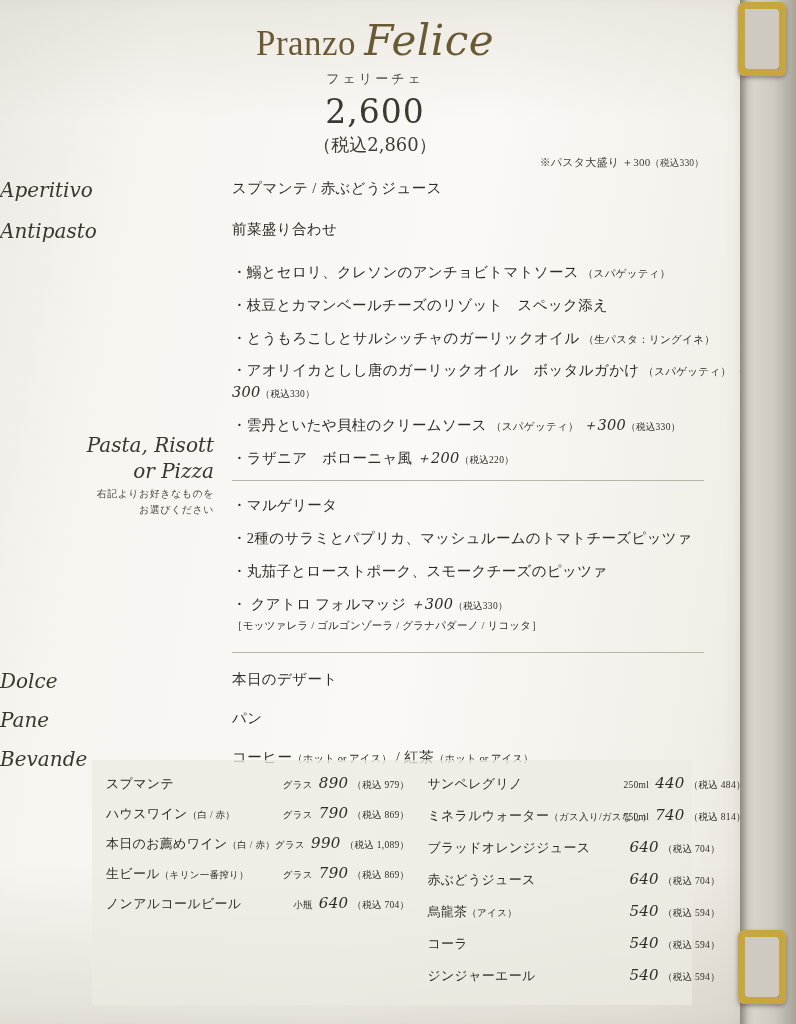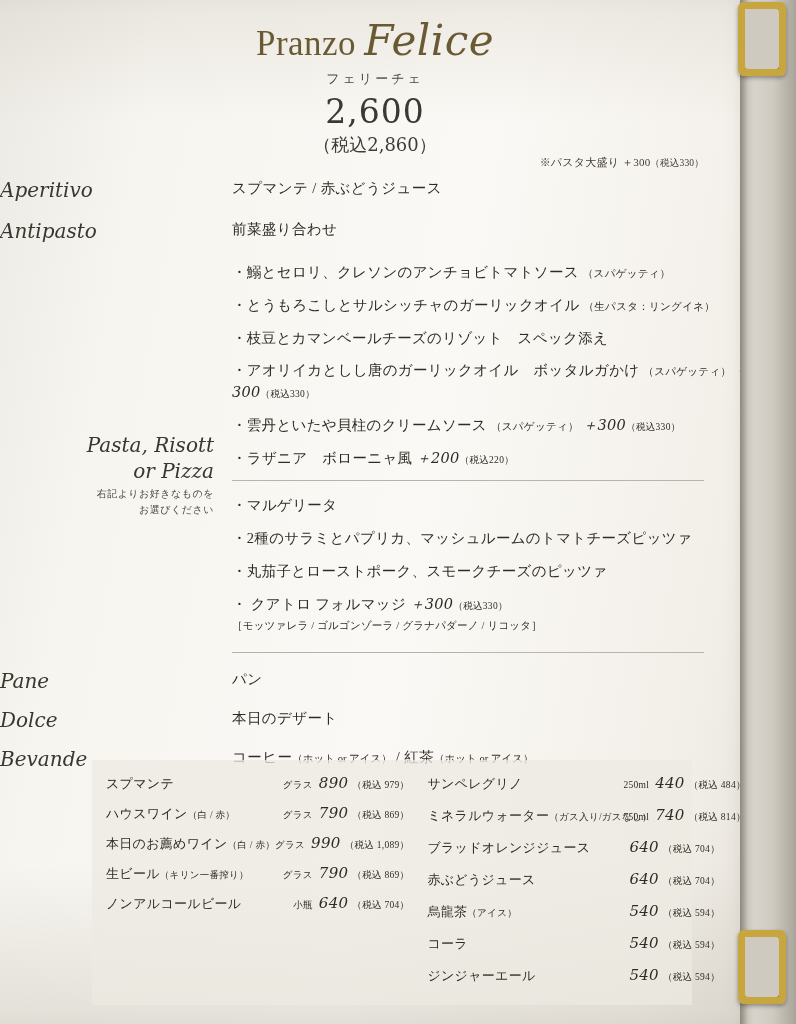--- a/index.html
+++ b/index.html
@@ -304,26 +304,26 @@
         </span>
       </div>
 
       <div class="pasta-items">
 
         <div class="dish">
           <span>・鰯とセロリ、クレソンのアンチョビトマトソース</span>
           <span class="small">（スパゲッティ）</span>
         </div>
         <div class="dish">
+          <span>・枝豆とカマンベールチーズのリゾット　スペック添え</span>
+          <span class="small"></span>
+        </div>
+        <div class="dish">
           <span>・とうもろこしとサルシッチャのガーリックオイル</span>
           <span class="small">（生パスタ：リングイネ）</span>
-        </div>
-        <div class="dish">
-          <span>・枝豆とカマンベールチーズのリゾット　スペック添え</span>
-          <span class="small"></span>
         </div>
         <div class="dish">
           <span>・アオリイカとしし唐のガーリックオイル　ボッタルガかけ</span>
           <span class="small">（スパゲッティ）</span>
           <span class="plus">＋300</span><span class="tax">（税込330）</span>
         </div>
         <div class="dish">
           <span>・雲丹といたや貝柱のクリームソース</span>
           <span class="small">（スパゲッティ）</span>
           <span class="plus">＋300</span><span class="tax">（税込330）</span>
@@ -347,28 +347,28 @@
         <div class="dish">
           <span>・ クアトロ フォルマッジ</span>
           <span class="plus">＋300</span><span class="tax">（税込330）</span>
           <span class="cheese">［モッツァレラ / ゴルゴンゾーラ / グラナパダーノ / リコッタ］</span>
         </div>
 
         <hr class="divider bottom">
       </div>
     </div>
 
+    <div class="row row-dolce">
+      <div class="label">Dolce</div>
+      <div class="value">本日のデザート</div>
+    </div>
+
     <div class="row row-pane">
       <div class="label">Pane</div>
       <div class="value">パン</div>
-    </div>
-
-    <div class="row row-dolce">
-      <div class="label">Dolce</div>
-      <div class="value">本日のデザート</div>
     </div>
 
     <div class="row row-bevande">
       <div class="label">Bevande</div>
       <div class="value">
         <span>コーヒー</span><span class="small">（ホット or アイス）</span><span> / 紅茶</span><span class="small">（ホット or アイス）</span>
       </div>
     </div>
   </div>
 

